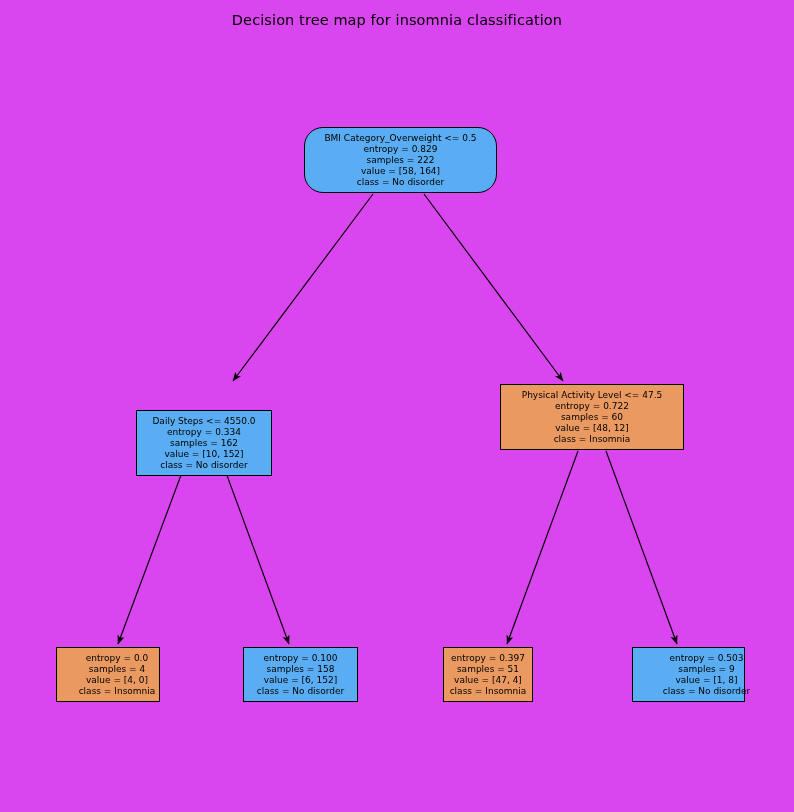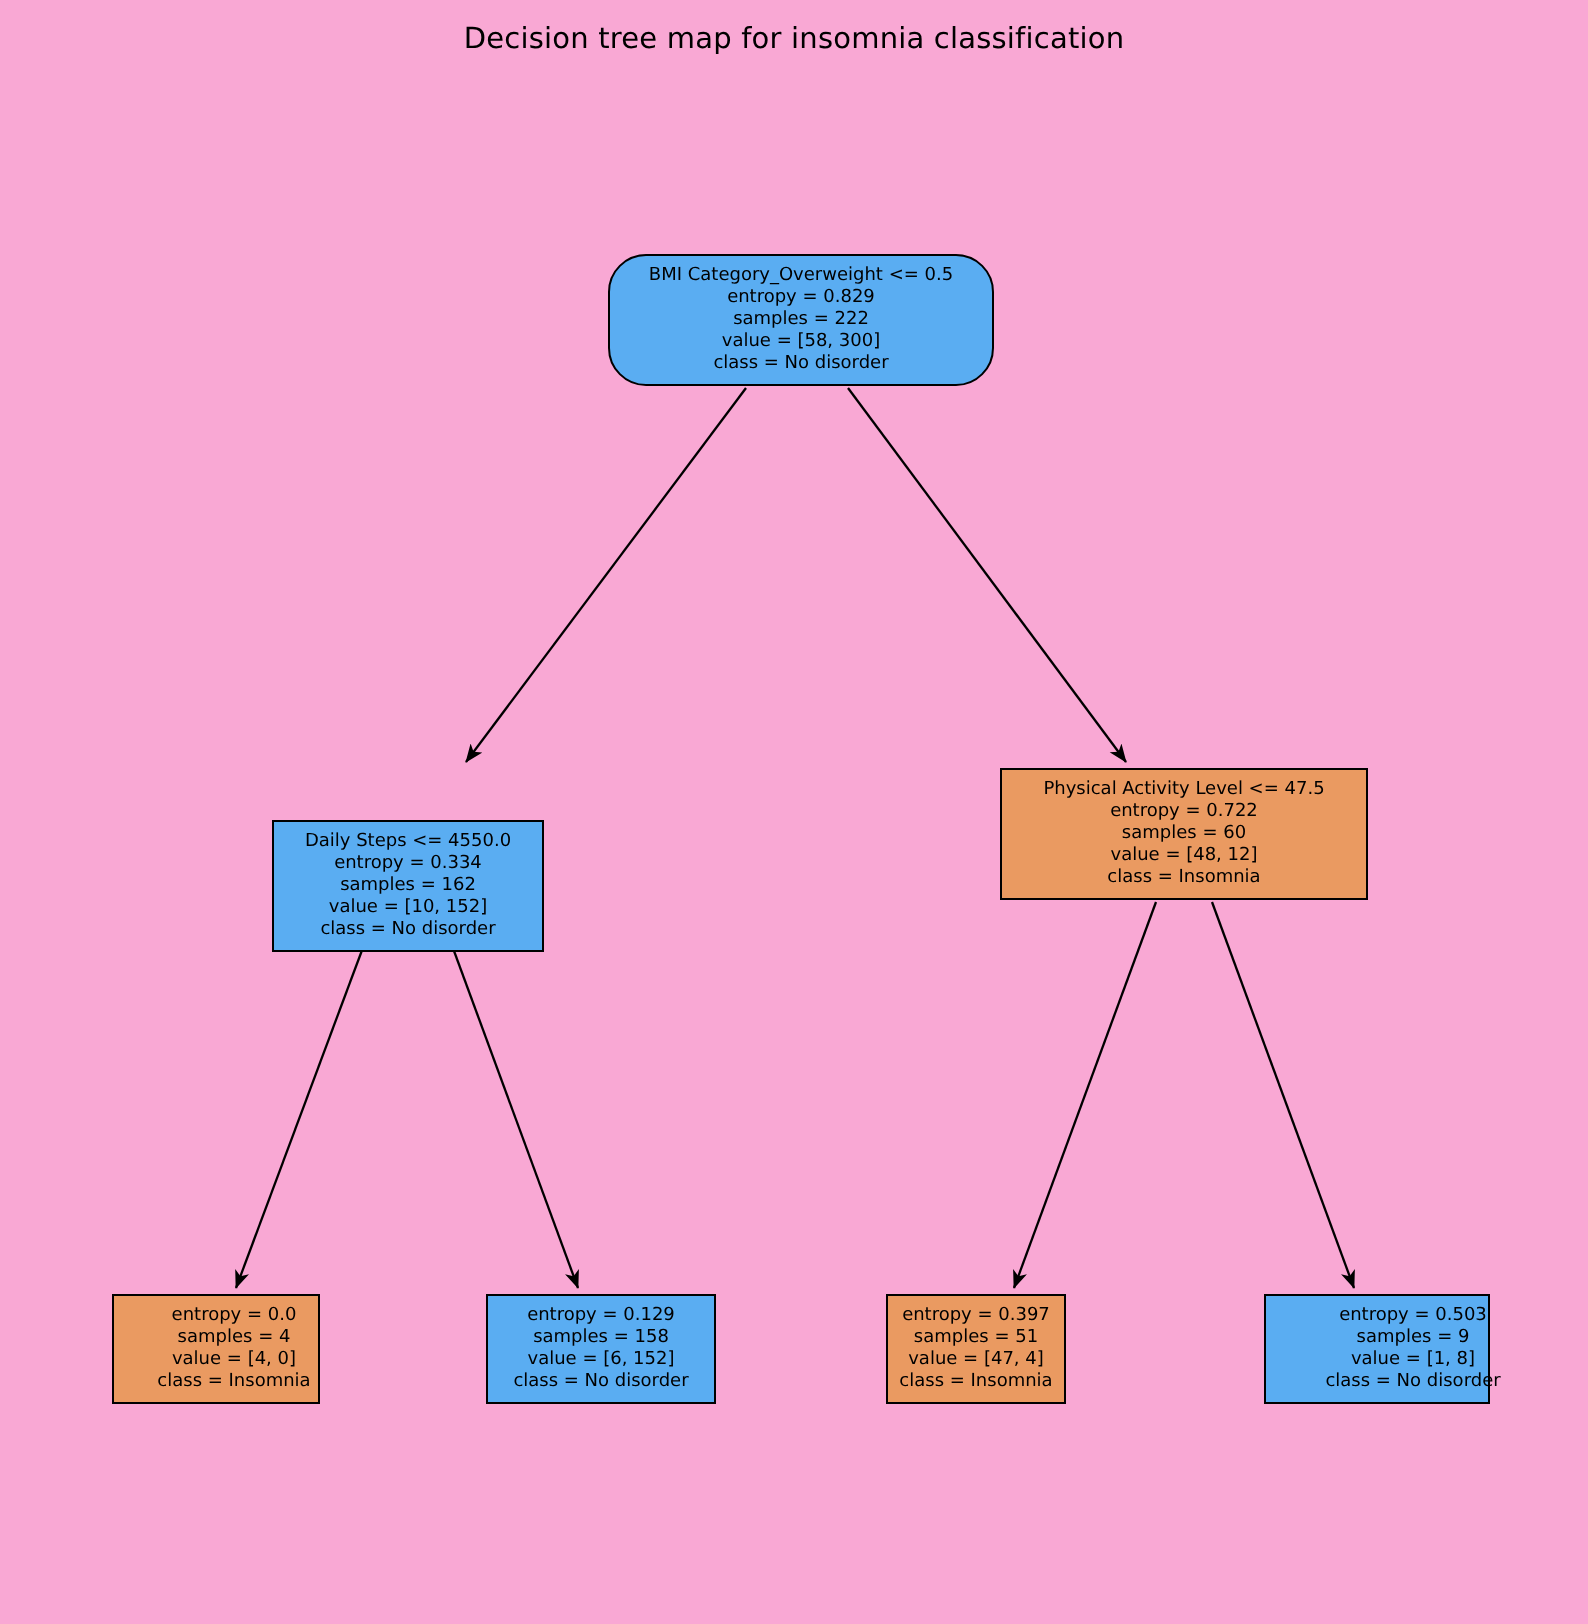--- a/index.html
+++ b/index.html
@@ -12,21 +12,21 @@
     height: 812px;
     font-family: "DejaVu Sans", sans-serif;
     position: relative;
     overflow: hidden;
   }
   #figure {
     position: absolute;
     left: 0; top: 0;
     width: 794px;
     height: 812px;
-    background: #f9a8d4;
+    background: #d946ef;
   }
   #chart-title {
     position: absolute;
     left: 0;
     top: 12px;
     width: 794px;
     text-align: center;
     font-size: 14.5px;
     color: #000000;
     letter-spacing: 0.1px;
@@ -76,22 +76,22 @@
         <line x1="373" y1="194" x2="233" y2="381" stroke="#000000" stroke-width="1.15" marker-end="url(#arrowhead)"></line>
         <line x1="424" y1="194" x2="563" y2="381" stroke="#000000" stroke-width="1.15" marker-end="url(#arrowhead)"></line>
         <line x1="190" y1="451" x2="118" y2="644" stroke="#000000" stroke-width="1.15" marker-end="url(#arrowhead)"></line>
         <line x1="218" y1="451" x2="289" y2="644" stroke="#000000" stroke-width="1.15" marker-end="url(#arrowhead)"></line>
         <line x1="578" y1="451" x2="507" y2="644" stroke="#000000" stroke-width="1.15" marker-end="url(#arrowhead)"></line>
         <line x1="606" y1="451" x2="677" y2="644" stroke="#000000" stroke-width="1.15" marker-end="url(#arrowhead)"></line>
       </g>
   </svg>
 
   <div id="nodes-layer">
-      <div class="tree-node" style="left: 304px; top: 127px; width: 193px; height: 66px; background: rgb(90, 173, 242); border-radius: 19px;"><span class="nline">BMI Category_Overweight &lt;= 0.5</span><span class="nline">entropy = 0.829</span><span class="nline">samples = 222</span><span class="nline">value = [58, 300]</span><span class="nline">class = No disorder</span></div>
+      <div class="tree-node" style="left: 304px; top: 127px; width: 193px; height: 66px; background: rgb(90, 173, 242); border-radius: 19px;"><span class="nline">BMI Category_Overweight &lt;= 0.5</span><span class="nline">entropy = 0.829</span><span class="nline">samples = 222</span><span class="nline">value = [58, 164]</span><span class="nline">class = No disorder</span></div>
       <div class="tree-node" style="left: 136px; top: 384px; width: 136px; height: 66px; background: rgb(90, 173, 242); margin-top: 26px;"><span class="nline">Daily Steps &lt;= 4550.0</span><span class="nline">entropy = 0.334</span><span class="nline">samples = 162</span><span class="nline">value = [10, 152]</span><span class="nline">class = No disorder</span></div>
       <div class="tree-node" style="left: 500px; top: 384px; width: 184px; height: 66px; background: rgb(234, 154, 97);"><span class="nline">Physical Activity Level &lt;= 47.5</span><span class="nline">entropy = 0.722</span><span class="nline">samples = 60</span><span class="nline">value = [48, 12]</span><span class="nline">class = Insomnia</span></div>
       <div class="tree-node" style="left: 56px; top: 647px; width: 104px; height: 55px; background: rgb(234, 154, 97); padding-left: 18px;"><span class="nline">entropy = 0.0</span><span class="nline">samples = 4</span><span class="nline">value = [4, 0]</span><span class="nline">class = Insomnia</span></div>
-      <div class="tree-node" style="left: 243px; top: 647px; width: 115px; height: 55px; background: rgb(90, 173, 242);"><span class="nline">entropy = 0.129</span><span class="nline">samples = 158</span><span class="nline">value = [6, 152]</span><span class="nline">class = No disorder</span></div>
+      <div class="tree-node" style="left: 243px; top: 647px; width: 115px; height: 55px; background: rgb(90, 173, 242);"><span class="nline">entropy = 0.100</span><span class="nline">samples = 158</span><span class="nline">value = [6, 152]</span><span class="nline">class = No disorder</span></div>
       <div class="tree-node" style="left: 443px; top: 647px; width: 90px; height: 55px; background: rgb(234, 154, 97);"><span class="nline">entropy = 0.397</span><span class="nline">samples = 51</span><span class="nline">value = [47, 4]</span><span class="nline">class = Insomnia</span></div>
       <div class="tree-node" style="left: 632px; top: 647px; width: 113px; height: 55px; background: rgb(90, 173, 242); padding-left: 36px;"><span class="nline">entropy = 0.503</span><span class="nline">samples = 9</span><span class="nline">value = [1, 8]</span><span class="nline">class = No disorder</span></div>
     </div>
 
 </div>
 
 </body></html>

